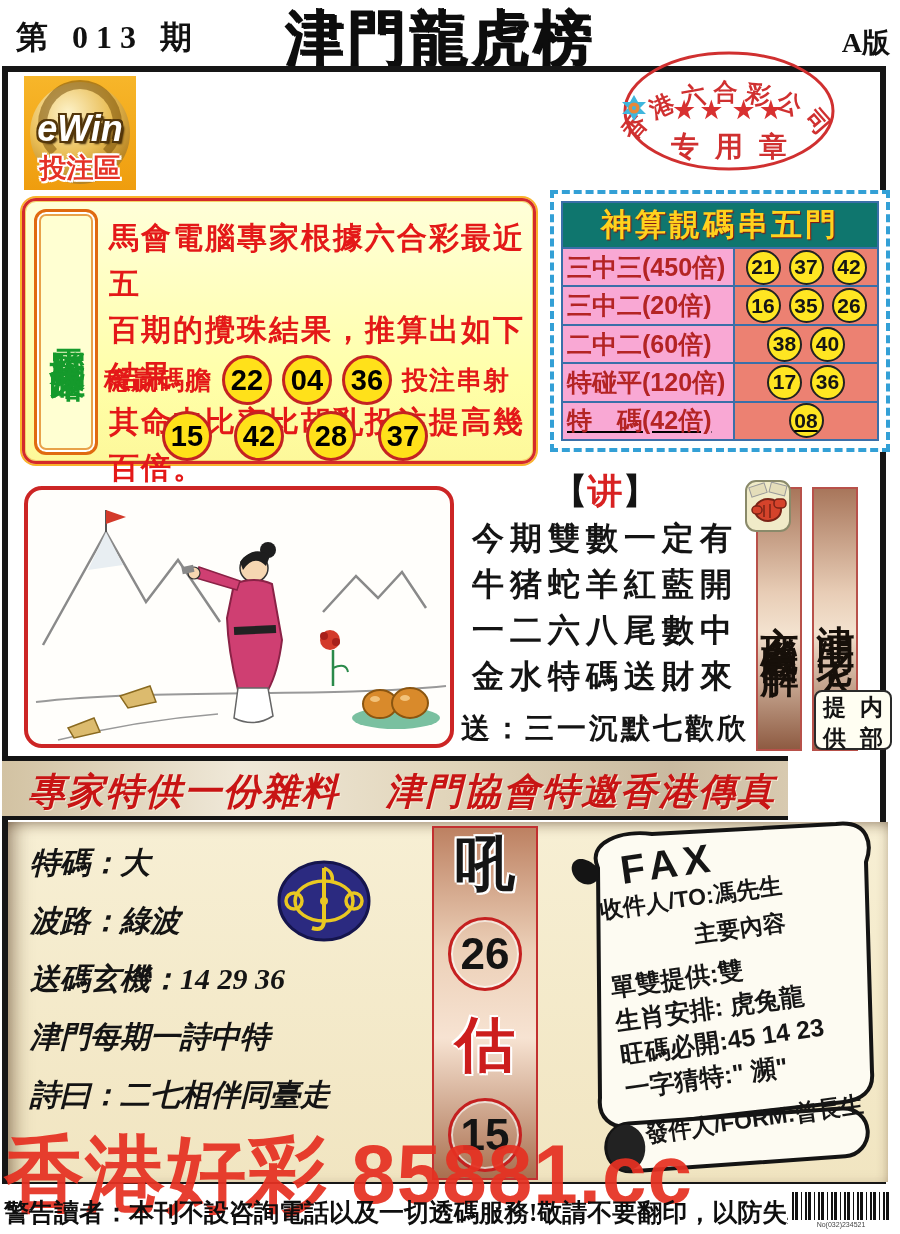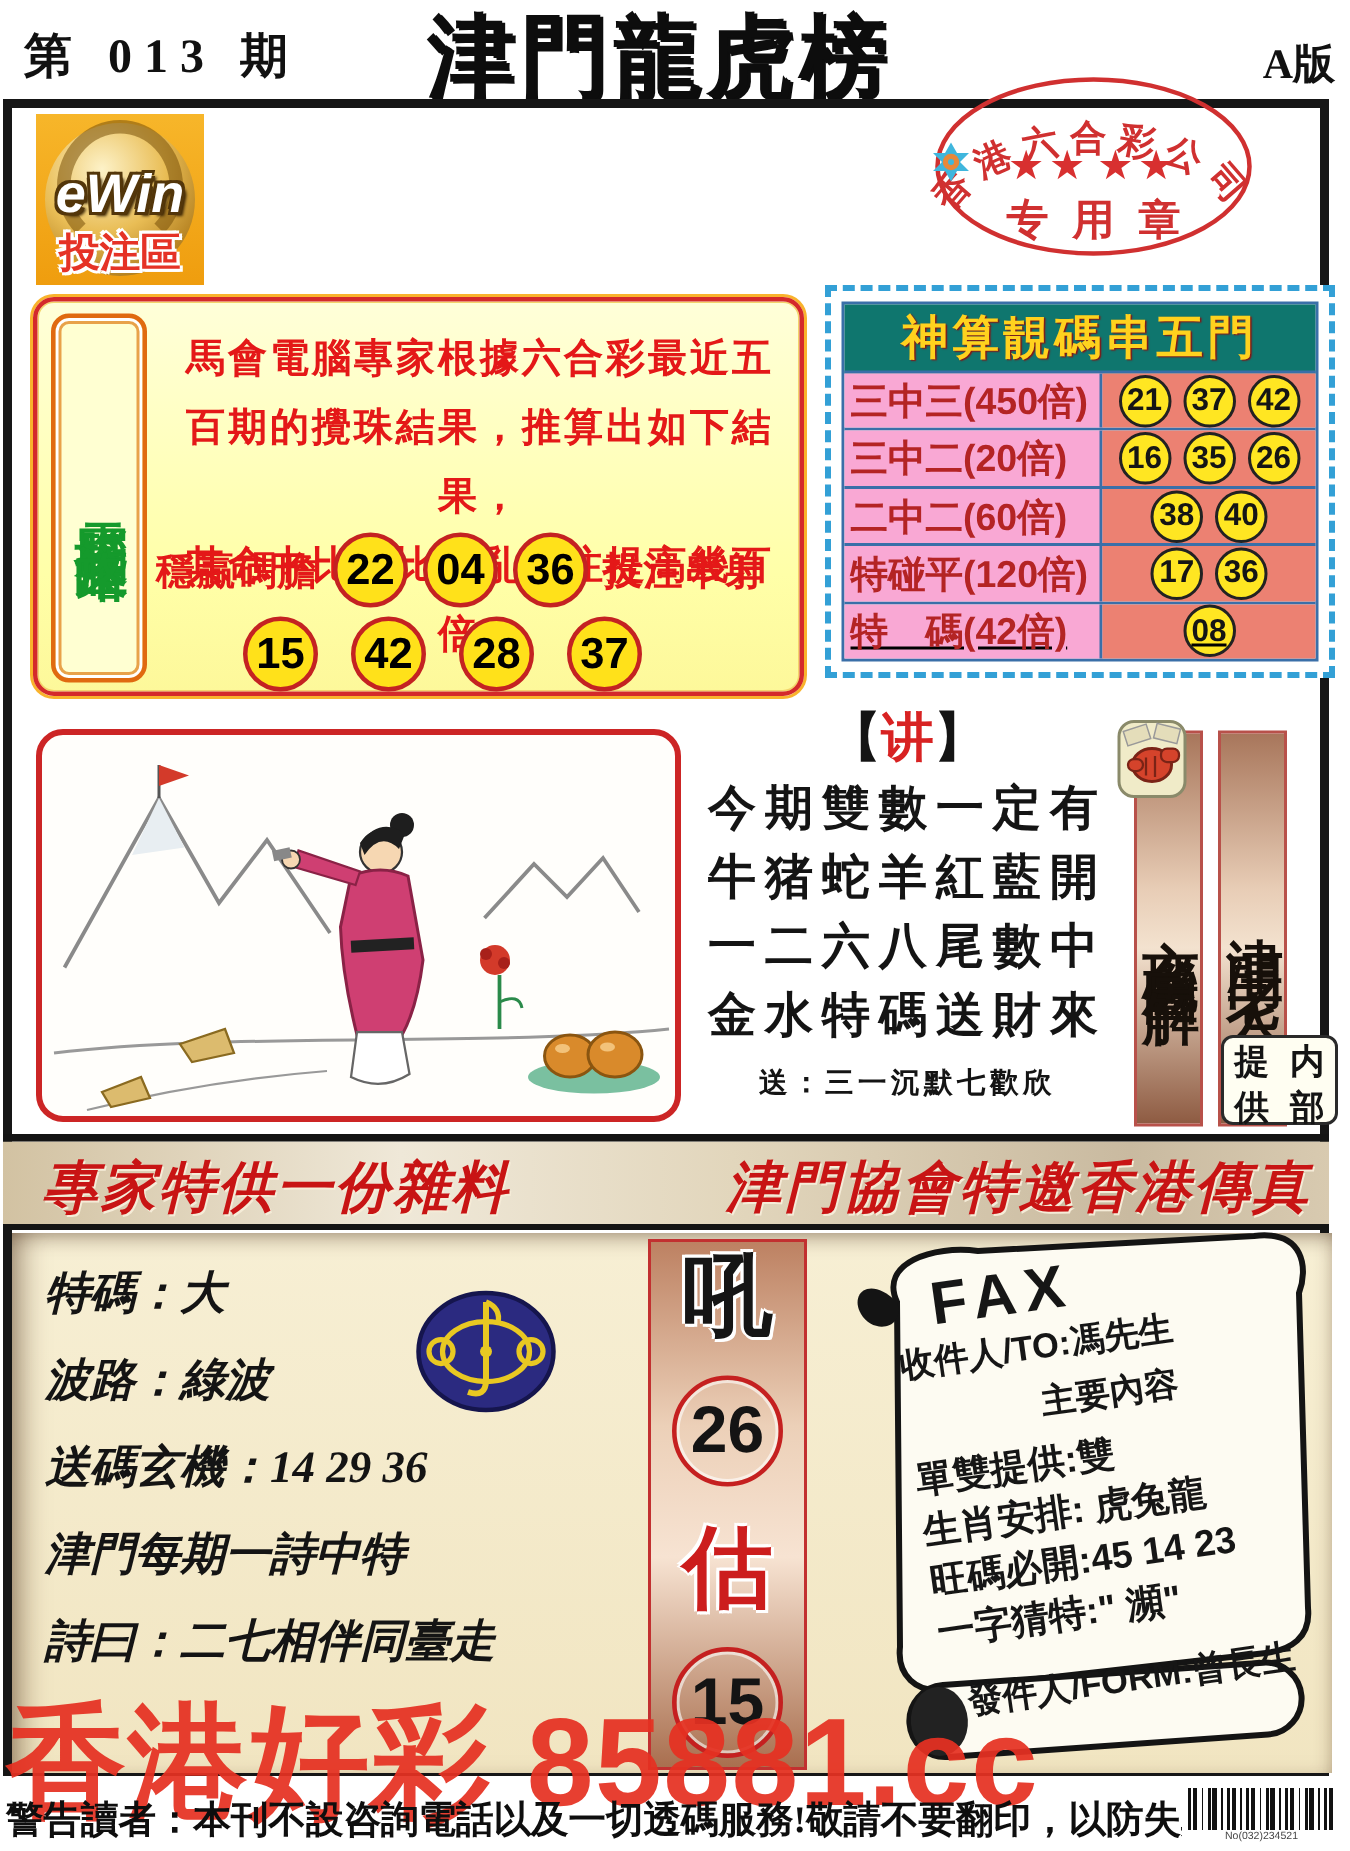--- a/index.html
+++ b/index.html
@@ -49,22 +49,22 @@
     border:3px solid #d42a2a; border-radius:14px;
     background:linear-gradient(180deg,#ffffd9 0%,#ffffa8 70%,#fdf89a 100%);
     box-shadow:0 0 0 2px #f9b32c, inset 0 0 0 1px #f3d36a; }
   .slabel { position:absolute; left:9px; top:8px; width:64px; height:246px;
     border:3px solid #e06a10; border-radius:12px; background:#ffffd2;
     box-shadow:inset 0 0 0 2px #fff, inset 0 0 0 4px #e8a24a;
     display:flex; align-items:center; justify-content:center;
     writing-mode:vertical-rl; text-orientation:upright;
     font-family:"Liberation Serif", serif; font-size:35px; font-weight:900; color:#159a2c;
     letter-spacing:4px; }
-  .spara { position:absolute; left:84px; top:14px; width:422px; text-align:center;
-    font-size:26px; font-weight:900; color:#e41818; line-height:46px; letter-spacing:2px; }
+  .spara { position:absolute; left:84px; top:14px; width:422px; text-align:left;
+    font-size:30px; font-weight:900; color:#e41818; line-height:46px; letter-spacing:2px; }
   .srow1 { position:absolute; left:56px; top:154px; width:452px; display:flex;
     align-items:center; justify-content:center; gap:10px; }
   .srow2 { position:absolute; left:110px; top:210px; width:320px; display:flex;
     align-items:center; justify-content:center; gap:22px; }
   .srlabel { font-size:26px; font-weight:900; color:#e41818; letter-spacing:1px; }
   .snum { width:50px; height:50px; border-radius:50%; background:#ffe11a; border:3px solid #c42222;
     display:flex; align-items:center; justify-content:center;
     font-size:29px; font-weight:900; color:#000000; }
 
   
@@ -89,39 +89,39 @@
   
   .pic { position:absolute; left:24px; top:486px; width:430px; height:262px;
     border:4px solid #cc2525; border-radius:18px; background:#fffefb; overflow:hidden; }
 
   
   .speech { position:absolute; left:452px; top:468px; width:306px; text-align:center; }
   .speech-head { font-family:"Liberation Serif", serif; font-size:35px; font-weight:900; color:#141414; }
   .speech-head .red { color:#d82222; }
   .speech-line { font-family:"Liberation Serif", serif; font-size:32px; font-weight:700;
     color:#141414; letter-spacing:6px; line-height:46px; white-space:nowrap; }
-  .speech-gift { margin-top:10px; font-family:"Liberation Serif", serif; font-size:19px;
+  .speech-gift { margin-top:10px; font-family:"Liberation Serif", serif; font-size:29px;
     font-weight:700; color:#141414; letter-spacing:3px; white-space:nowrap; }
 
   
   .vbanner { position:absolute; width:46px; height:264px; border:2px solid #b8514a;
     background:linear-gradient(180deg,#a8765b 0%,#e8cdb6 40%,#f3e2cf 55%,#8e5b42 100%);
     display:flex; align-items:center; justify-content:center;
     writing-mode:vertical-rl; text-orientation:upright;
     font-family:"Liberation Serif", serif; font-weight:900; color:#17100a; }
   .vb1 { left:756px; top:487px; font-size:38px; letter-spacing:12px; }
   .vb2 { left:812px; top:487px; font-size:38px; letter-spacing:12px; }
   .fist { position:absolute; left:744px; top:479px; width:48px; height:54px; z-index:3; }
   .supply { position:absolute; left:814px; top:690px; width:78px; height:60px; z-index:3;
     background:#fffef2; border:2px solid #2a2a2a; border-radius:8px;
     display:grid; grid-template-columns:1fr 1fr; align-items:center; justify-items:center;
     font-family:"Liberation Serif", serif; font-size:23px; font-weight:900; color:#141414; }
 
   
-  .midbanner { position:absolute; left:2px; top:756px; width:884px; height:64px;
+  .midbanner { position:absolute; left:2px; top:756px; width:786px; height:64px;
     border-top:5px solid #141414; border-bottom:4px solid #141414;
     background:linear-gradient(90deg,#d2c2a2,#efe8d8 30%,#e2d6bc 55%,#c9baa0 85%,#d8cab0); z-index:2; }
   .mb-text { position:absolute; top:6px; font-family:"Liberation Serif", serif; font-size:37px;
     font-weight:900; font-style:italic; color:#c81414; letter-spacing:2px; white-space:nowrap;
     text-shadow:1px 1px 0 #f5ecd8; }
   .mb-left { left:26px; } .mb-right { right:12px; }
 
   
   .bottom-bg { position:absolute; left:8px; top:822px; width:880px; height:360px;
     background:linear-gradient(180deg,#f7efd4,#f1e5c1);

